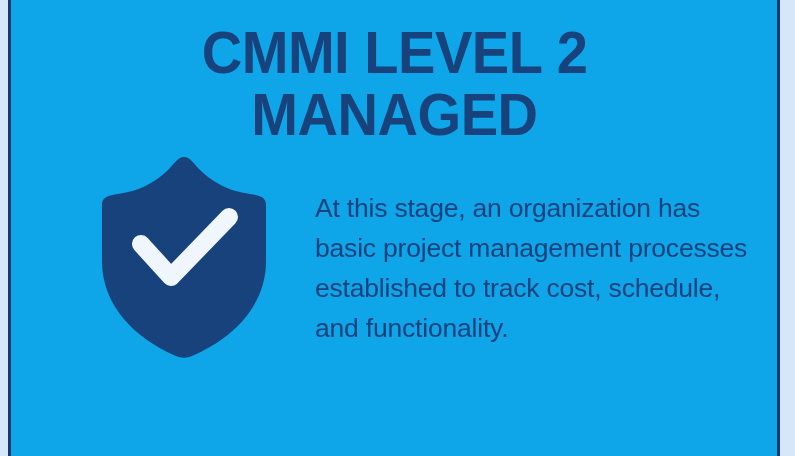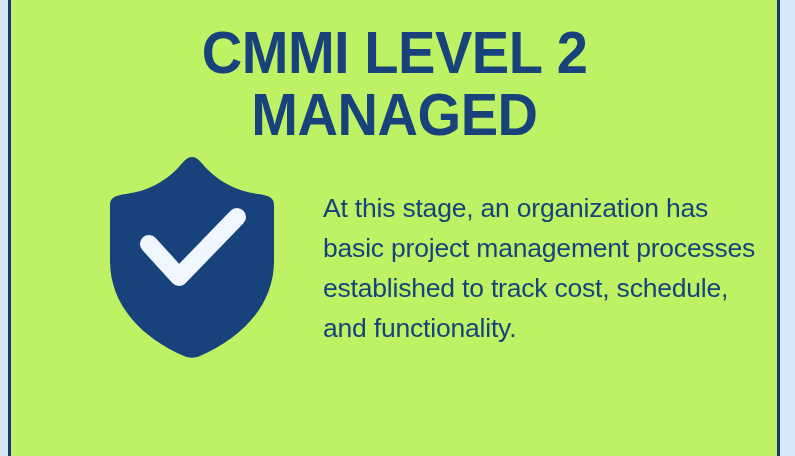--- a/index.html
+++ b/index.html
@@ -10,21 +10,21 @@
     width: 795px;
     height: 456px;
     overflow: hidden;
     font-family: "Liberation Sans", sans-serif;
     background: #ffffff;
   }
   #slide {
     position: relative;
     width: 795px;
     height: 456px;
-    background: #bef264;
+    background: #0ea5e9;
     overflow: hidden;
   }
   
   .edge-strip {
     position: absolute;
     top: 0;
     height: 456px;
     background: #d5e7f9;
   }
   .edge-strip.left  { left: 0;  width: 8px; }
@@ -53,21 +53,21 @@
     line-height: 62px;
     letter-spacing: -0.5px;
     transform: scaleX(0.95);
     transform-origin: center top;
     white-space: pre-line;
   }
 
   
   #content {
     position: absolute;
-    left: 16px;
+    left: 8px;
     top: 155px;
     width: 632px;
     height: 215px;
     padding-left: 18px;
   }
 
   
   #shield-wrap {
     position: absolute;
     left: 92px;

